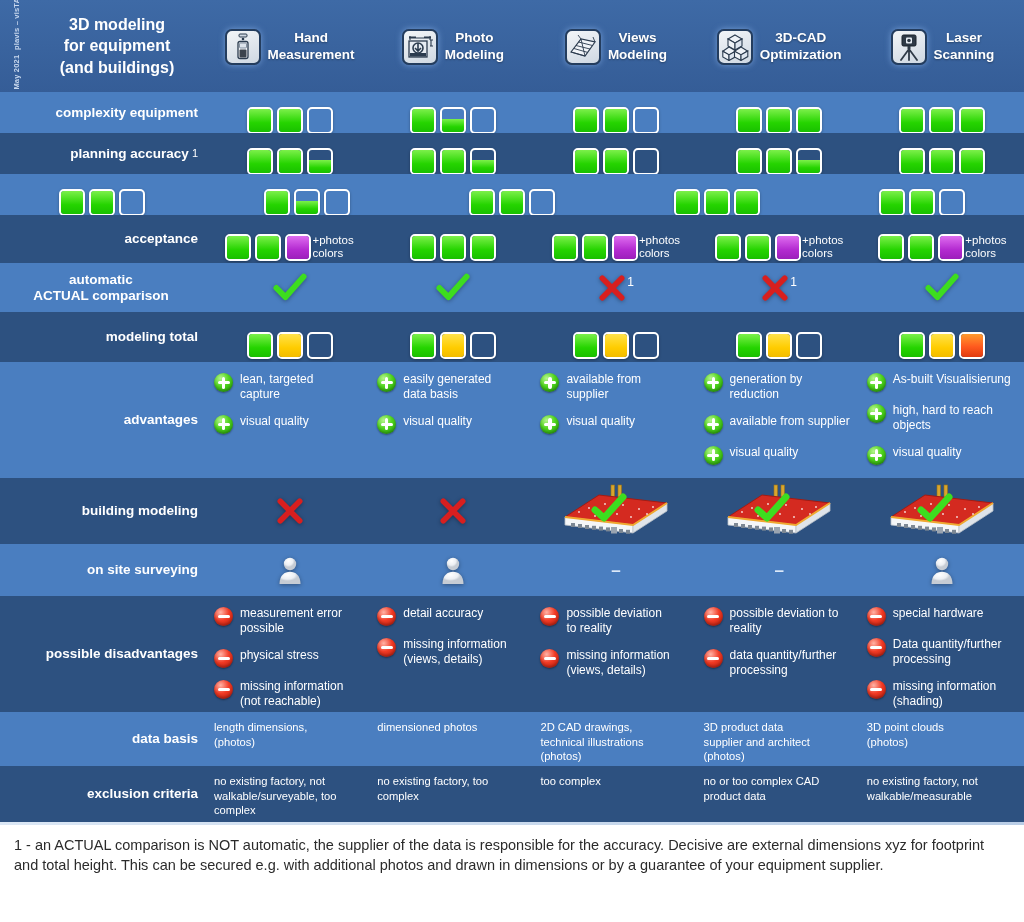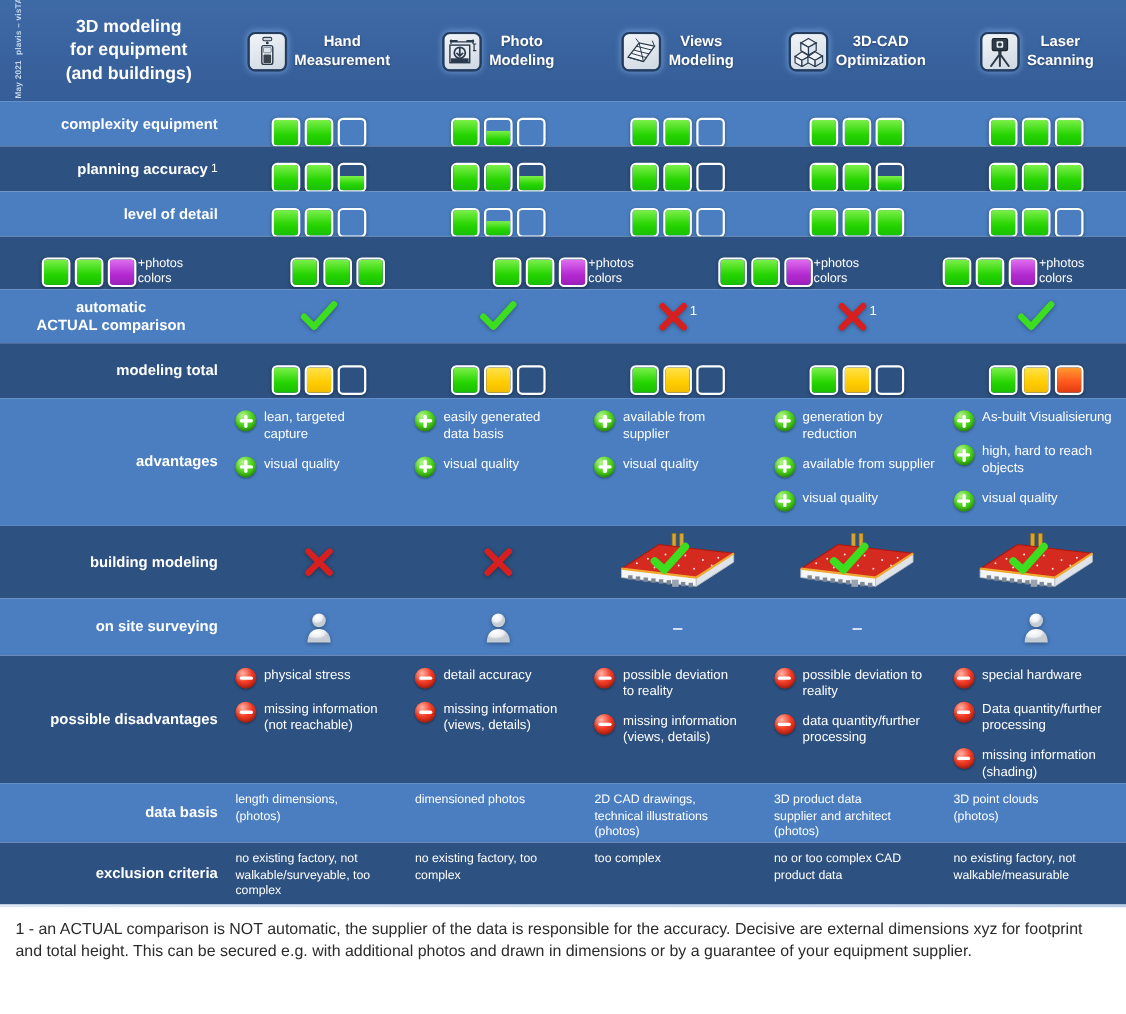--- a/index.html
+++ b/index.html
@@ -370,92 +370,92 @@
                 <div class="fill green" style="height:100%"></div>
               </div>
               <div class="bx">
                 <div class="fill green" style="height:100%"></div>
               </div>
             </div>
           </div>
         </div>
       </div>
       <div class="row light" style="height: 41px;">
+        <div class="col-cell">
+          <div class="boxwrap">
+            <div class="boxes">
+              <div class="bx">
+                <div class="fill green" style="height:100%"></div>
+              </div>
+              <div class="bx">
+                <div class="fill green" style="height:100%"></div>
+              </div>
+              <div class="bx"></div>
+            </div>
+          </div>
+        </div>
+        <div class="col-cell">
+          <div class="boxwrap">
+            <div class="boxes">
+              <div class="bx">
+                <div class="fill green" style="height:100%"></div>
+              </div>
+              <div class="bx">
+                <div class="fill green" style="height:55%"></div>
+              </div>
+              <div class="bx"></div>
+            </div>
+          </div>
+        </div>
+        <div class="col-cell">
+          <div class="boxwrap">
+            <div class="boxes">
+              <div class="bx">
+                <div class="fill green" style="height:100%"></div>
+              </div>
+              <div class="bx">
+                <div class="fill green" style="height:100%"></div>
+              </div>
+              <div class="bx"></div>
+            </div>
+          </div>
+        </div>
+        <div class="col-cell">
+          <div class="boxwrap">
+            <div class="boxes">
+              <div class="bx">
+                <div class="fill green" style="height:100%"></div>
+              </div>
+              <div class="bx">
+                <div class="fill green" style="height:100%"></div>
+              </div>
+              <div class="bx">
+                <div class="fill green" style="height:100%"></div>
+              </div>
+            </div>
+          </div>
+        </div>
+        <div class="col-cell">
+          <div class="boxwrap">
+            <div class="boxes">
+              <div class="bx">
+                <div class="fill green" style="height:100%"></div>
+              </div>
+              <div class="bx">
+                <div class="fill green" style="height:100%"></div>
+              </div>
+              <div class="bx"></div>
+            </div>
+          </div>
+        </div>
+      </div>
+      <div class="row dark" style="height: 48px;">
         <div class="label-cell">
-          <span>level of detail</span>
-        </div>
-        <div class="col-cell">
-          <div class="boxwrap">
-            <div class="boxes">
-              <div class="bx">
-                <div class="fill green" style="height:100%"></div>
-              </div>
-              <div class="bx">
-                <div class="fill green" style="height:100%"></div>
-              </div>
-              <div class="bx"></div>
-            </div>
-          </div>
-        </div>
-        <div class="col-cell">
-          <div class="boxwrap">
-            <div class="boxes">
-              <div class="bx">
-                <div class="fill green" style="height:100%"></div>
-              </div>
-              <div class="bx">
-                <div class="fill green" style="height:55%"></div>
-              </div>
-              <div class="bx"></div>
-            </div>
-          </div>
-        </div>
-        <div class="col-cell">
-          <div class="boxwrap">
-            <div class="boxes">
-              <div class="bx">
-                <div class="fill green" style="height:100%"></div>
-              </div>
-              <div class="bx">
-                <div class="fill green" style="height:100%"></div>
-              </div>
-              <div class="bx"></div>
-            </div>
-          </div>
-        </div>
-        <div class="col-cell">
-          <div class="boxwrap">
-            <div class="boxes">
-              <div class="bx">
-                <div class="fill green" style="height:100%"></div>
-              </div>
-              <div class="bx">
-                <div class="fill green" style="height:100%"></div>
-              </div>
-              <div class="bx">
-                <div class="fill green" style="height:100%"></div>
-              </div>
-            </div>
-          </div>
-        </div>
-        <div class="col-cell">
-          <div class="boxwrap">
-            <div class="boxes">
-              <div class="bx">
-                <div class="fill green" style="height:100%"></div>
-              </div>
-              <div class="bx">
-                <div class="fill green" style="height:100%"></div>
-              </div>
-              <div class="bx"></div>
-            </div>
-          </div>
-        </div>
-      </div>
-      <div class="row dark" style="height: 48px;">
+          <span>acceptance</span>
+        </div>
         <div class="col-cell">
           <div class="boxwrap">
             <div class="boxes">
               <div class="bx">
                 <div class="fill green" style="height:100%"></div>
               </div>
               <div class="bx">
                 <div class="fill green" style="height:100%"></div>
               </div>
               <div class="bx">
@@ -944,20 +944,26 @@
       <div class="row dark" style="height: 116px;">
         <div class="label-cell">
           <span>possible disadvantages</span>
         </div>
         <div class="col-cell topalign">
           <div class="bullets">
             <div class="bullet">
               <span class="badge minus">
                 <span class="hbar"></span>
               </span>
+              <span class="bullet-txt">measurement error<br>possible</span>
+            </div>
+            <div class="bullet">
+              <span class="badge minus">
+                <span class="hbar"></span>
+              </span>
               <span class="bullet-txt">physical stress</span>
             </div>
             <div class="bullet">
               <span class="badge minus">
                 <span class="hbar"></span>
               </span>
               <span class="bullet-txt">missing information<br>(not reachable)</span>
             </div>
           </div>
         </div>

